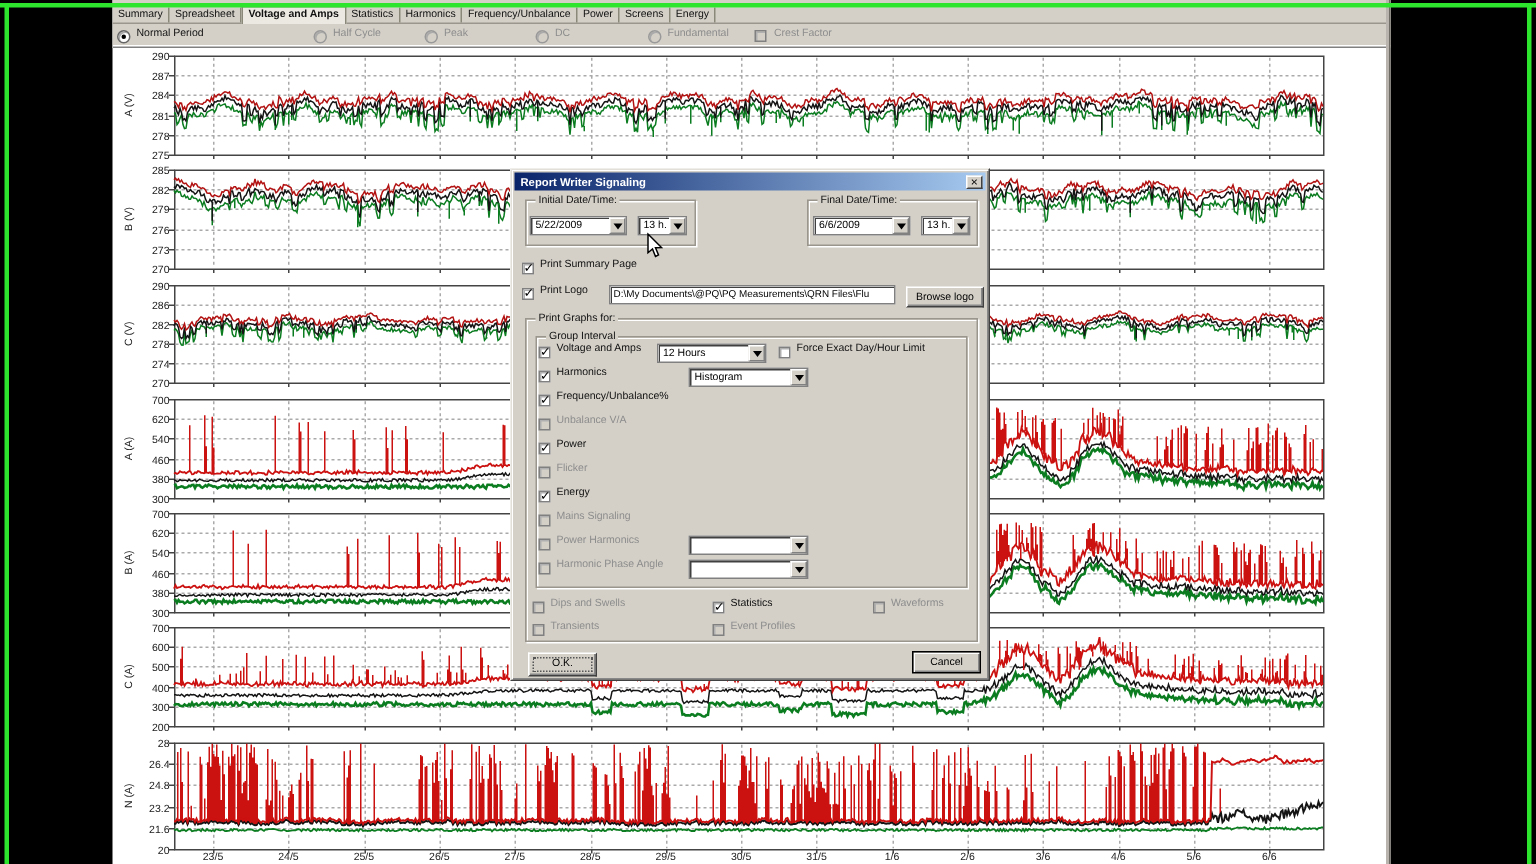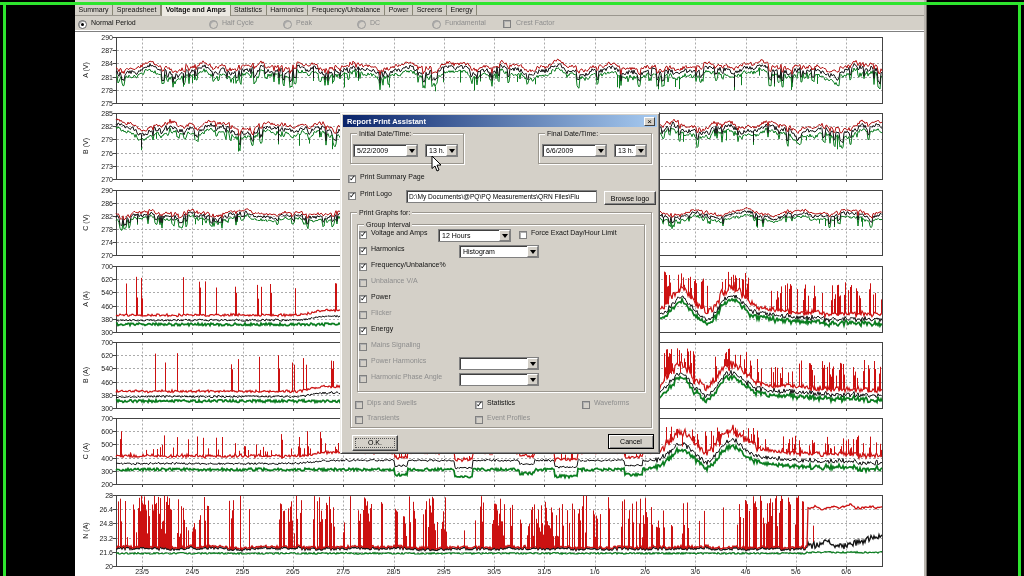--- a/index.html
+++ b/index.html
@@ -463,21 +463,21 @@
       <text x="544.4" y="573.5" class="xl">31/5</text>
       <text x="594.7" y="573.5" class="xl">1/6</text>
       <text x="645.0" y="573.5" class="xl">2/6</text>
       <text x="695.3" y="573.5" class="xl">3/6</text>
       <text x="745.6" y="573.5" class="xl">4/6</text>
       <text x="795.9" y="573.5" class="xl">5/6</text>
       <text x="846.2" y="573.5" class="xl">6/6</text>
     </svg>
   <div class="dlg">
       <div class="tbar">
-        <span class="tttl">Report Print Assistant</span>
+        <span class="tttl">Report Writer Signaling</span>
         <span class="xbtn">×</span>
       </div>
       <div class="grp" style="left:9px;top:20px;width:114px;height:31px">
         <span class="glab">Initial Date/Time:</span>
       </div>
       <span class="cmb" style="left:12px;top:31px;width:65px;height:13px">
         <span class="cmt">5/22/2009</span>
         <span class="cbtn">
           <span class="arr"></span>
         </span>

